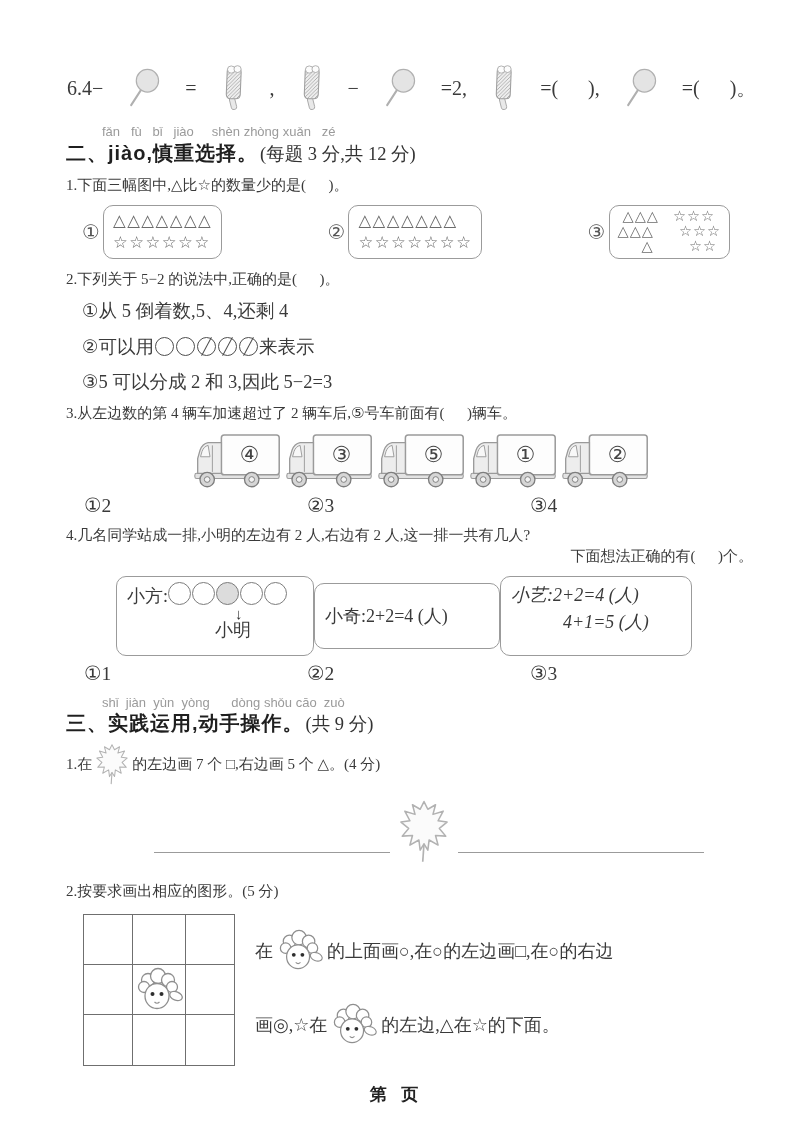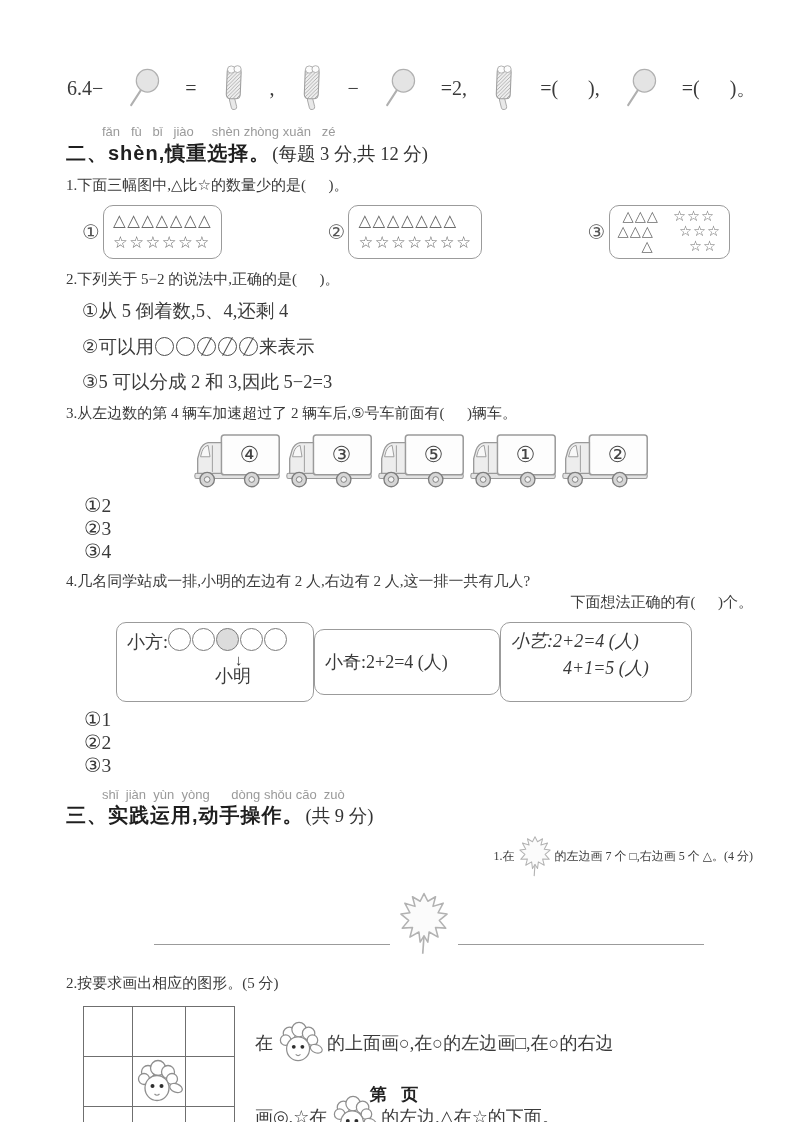--- a/index.html
+++ b/index.html
@@ -41,39 +41,39 @@
   .q2-opts { margin:4px 0 2px 16px; font-size:18.5px; line-height:1.92; }
   .plainc,.crossed { display:inline-block; width:19px; height:19px; border:1.4px solid #4e4e4e; border-radius:50%; vertical-align:-3px; margin:0 1px; position:relative; }
   .crossed::after { content:""; position:absolute; left:-2px; top:8px; width:21px; border-top:1.4px solid #4e4e4e; transform:rotate(-62deg); }
 
   
   .trucks { display:flex; margin:8px 0 2px 126px; }
   .truck { position:relative; width:91px; height:59px; margin-right:1px; flex:0 0 auto; }
   .truck-svg { width:100%; height:100%; display:block; }
   .truck-num { position:absolute; left:63%; top:39%; transform:translate(-50%,-50%); font-size:22px; color:#444; font-family:"Liberation Serif","DejaVu Sans",serif; }
 
-  .opts { display:flex; font-size:19.5px; margin:3px 0 8px 18px; color:#3a3a3a;flex-direction:column; }
+  .opts { display:flex; font-size:19.5px; margin:3px 0 8px 18px; color:#3a3a3a; }
   .opts .opt { width:238px; }
 
   
   .q4t2 { margin-left:18px;text-align:right; }
   .q4-boxes { display:flex; margin:9px 0 6px 50px; align-items:flex-start; }
   .mind-box { border:1.5px solid #9b9b9b; border-radius:10px; font-size:18px; color:#3a3a3a; background:#fff; }
   .mb1 { width:198px; height:80px; padding:5px 10px; }
   .mb1-row { display:flex; align-items:center; white-space:nowrap; }
   .mc { display:inline-block; width:23px; height:23px; border:1.4px solid #7c7c7c; border-radius:50%; margin-right:1px; background:#fff; flex:0 0 auto; }
   .mc.shaded { background:#dcdcdc; }
   .arrow-down { margin:-3px 0 -4px 108px; font-size:15px; color:#333; line-height:1; }
   .mingming { margin-left:88px; font-size:18px; }
   .mb2 { width:186px; height:66px; margin-top:7px; display:flex; align-items:center; padding:0 10px; white-space:nowrap; }
   .mb3 { width:192px; height:80px; padding:6px 10px; white-space:nowrap;font-style:italic; }
   .mb3-l2 { margin-left:52px; margin-top:3px; }
 
   
-  .q31 { display:flex; align-items:center; font-size:12px; margin-top:6px; white-space:nowrap;justify-content:flex-end; }
+  .q31 { display:flex; align-items:center; font-size:15px; margin-top:6px; white-space:nowrap; }
   .leaf-inline { width:34px; height:42px; margin:0 3px; flex:0 0 auto; }
   .draw-area { display:flex; align-items:flex-end; margin:14px 0 0 88px; }
   .draw-line { width:236px; border-bottom:1.5px solid #9b9b9b; margin-bottom:10px; }
   .draw-line.r { width:246px; }
   .leaf-big { width:52px; height:64px; margin:0 8px; flex:0 0 auto; }
   .q32t { margin-top:18px; }
   .q32-body { display:flex; margin-top:12px; }
   .grid { width:152px; height:152px; margin-left:17px; border:1.8px solid #6f6f6f; display:grid; grid-template-columns:repeat(3,1fr); grid-template-rows:repeat(3,1fr); background:#fff; flex:0 0 auto; }
   .gcell { border-right:1.3px solid #6f6f6f; border-bottom:1.3px solid #6f6f6f; display:flex; align-items:center; justify-content:center; }
   .gcell:nth-child(3n) { border-right:none; }
@@ -163,21 +163,21 @@
       </svg>
       <span class="q6t">=(&nbsp;&nbsp;&nbsp;&nbsp;&nbsp;&nbsp;),</span>
       <svg class="ic-lolli">
         <use href="#sym-lollipop"></use>
       </svg>
       <span class="q6t">=(&nbsp;&nbsp;&nbsp;&nbsp;&nbsp;&nbsp;)。</span>
     </div>
 
   <div class="sec-head">
     <div class="pinyin">fǎn   fù   bǐ   jiào     shèn zhòng xuǎn   zé</div>
-    <div><span class="sec-title">二、shèn,慎重选择。</span><span class="sec-score">(每题 3 分,共 12 分)</span></div>
+    <div><span class="sec-title">二、jiào,慎重选择。</span><span class="sec-score">(每题 3 分,共 12 分)</span></div>
   </div>
 
   <div class="q-line q1t">1.下面三幅图中,△比☆的数量少的是(&nbsp;&nbsp;&nbsp;&nbsp;&nbsp;&nbsp;)。</div>
   <div class="q1-boxes">
       <div class="shape-item">
         <span class="circ-label">①</span>
         <div class="shape-box">
           <div class="shape-row">△△△△△△△</div>
           <div class="shape-row">☆☆☆☆☆☆</div>
         </div>

